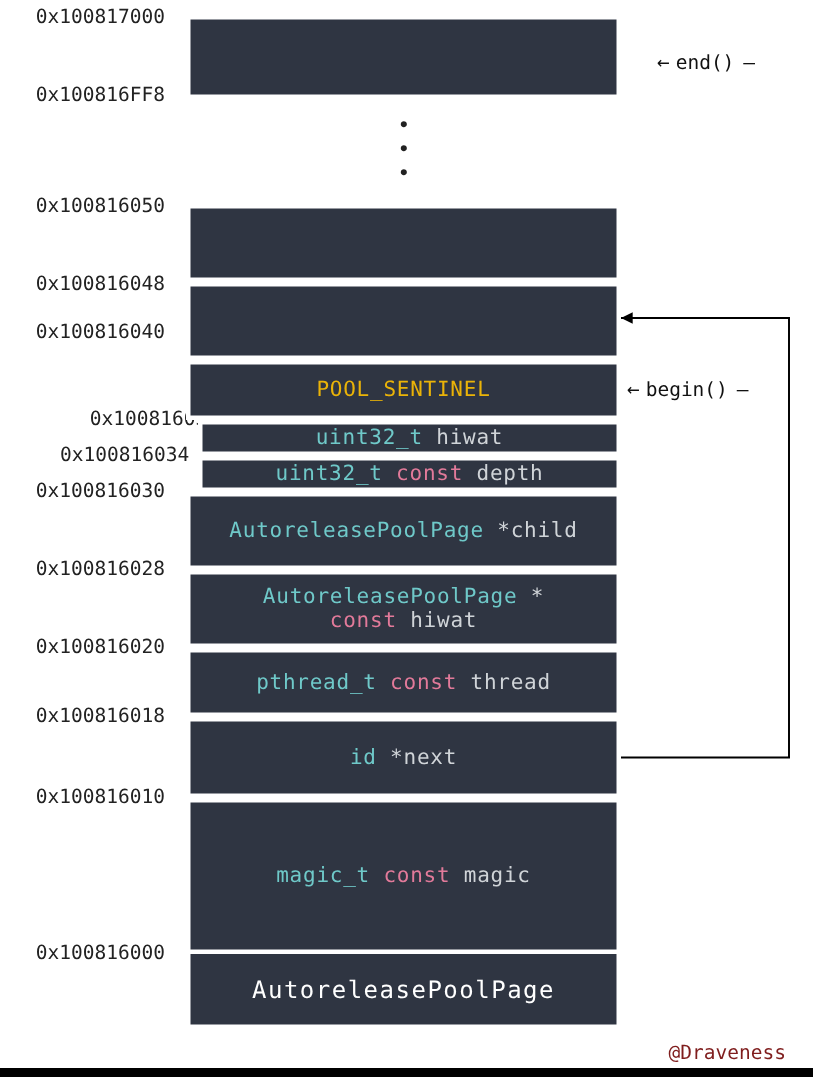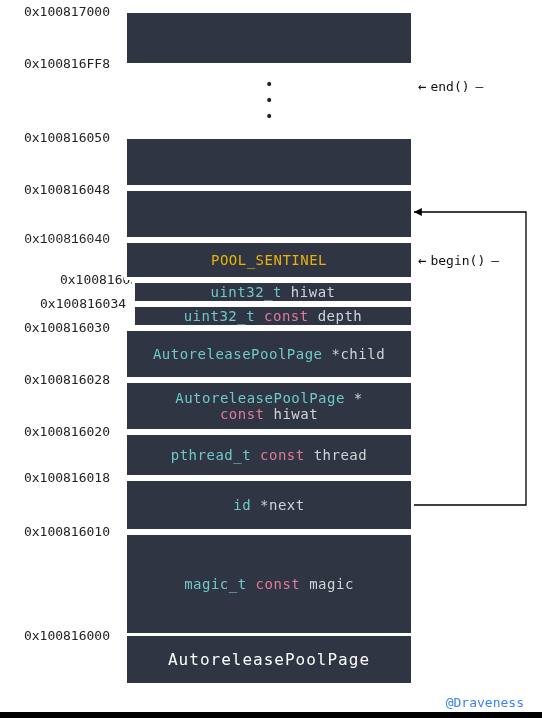--- a/index.html
+++ b/index.html
@@ -64,39 +64,39 @@
   .dash { margin-left: 2px; }
   .relarrow {
     position: absolute;
     pointer-events: none;
   }
   .credit {
     position: absolute;
     bottom: 8px;
     right: 18px;
     font-size: 13px;
-    color: #3b82f6;
+    color: #7f1d1d;
   }
   .bottom-bar {
     position: absolute;
     bottom: 0;
     left: 0;
     width: 542px;
     height: 6px;
     background: #000;
   }
 </style>
 </head>
 <body>
 
 <div class="addr" style="top:4px;">0x100817000</div>
 <div class="addr" style="top:56px;">0x100816FF8</div>
 <div class="addr" style="top:130px;">0x100816050</div>
 <div class="addr" style="top:182px;">0x100816048</div>
-<div class="addr" style="top:232px;font-family:Liberation Mono, monospace;">0x100816040</div>
+<div class="addr" style="top:214px;">0x100816040</div>
 <div class="addr" style="top:272px;margin-left:36px;">0x100816038</div>
 <div class="addr" style="top:296px;padding-left:40px;">0x100816034</div>
 <div class="addr" style="top:320px;">0x100816030</div>
 <div class="addr" style="top:372px;">0x100816028</div>
 <div class="addr" style="top:424px;">0x100816020</div>
 <div class="addr" style="top:470px;">0x100816018</div>
 <div class="addr" style="top:524px;">0x100816010</div>
 <div class="addr" style="top:628px;">0x100816000</div>
 
 <div class="block wide" style="top:10px; height:56px;"></div>
@@ -163,21 +163,21 @@
     <span class="tk-type">magic_t</span>
     <span class="tk-kw">const</span>
     <span class="tk-name">magic</span>
   </span>
 </div>
 
 <div class="block wide" style="top:636px; height:50px; border-top:none; background:#2f3542;">
   <span class="title">AutoreleasePoolPage</span>
 </div>
 
-<div class="annot arrow-left" style="top:34px; left:418px;margin-top:44px;">
+<div class="annot arrow-left" style="top:34px; left:438px;">
   <span>end()</span>
   <span class="dash">—</span>
 </div>
 
 <div class="annot arrow-left" style="top:252px; left:418px;">
   <span>begin()</span>
   <span class="dash">—</span>
 </div>
 
 <svg class="relarrow" style="top:200px; left:414px;" width="120" height="320">

